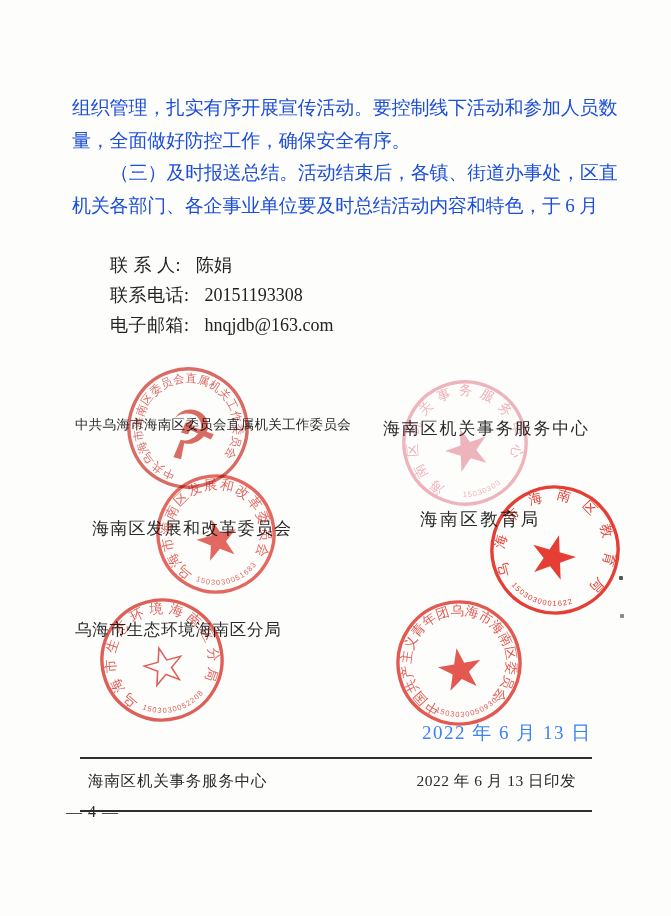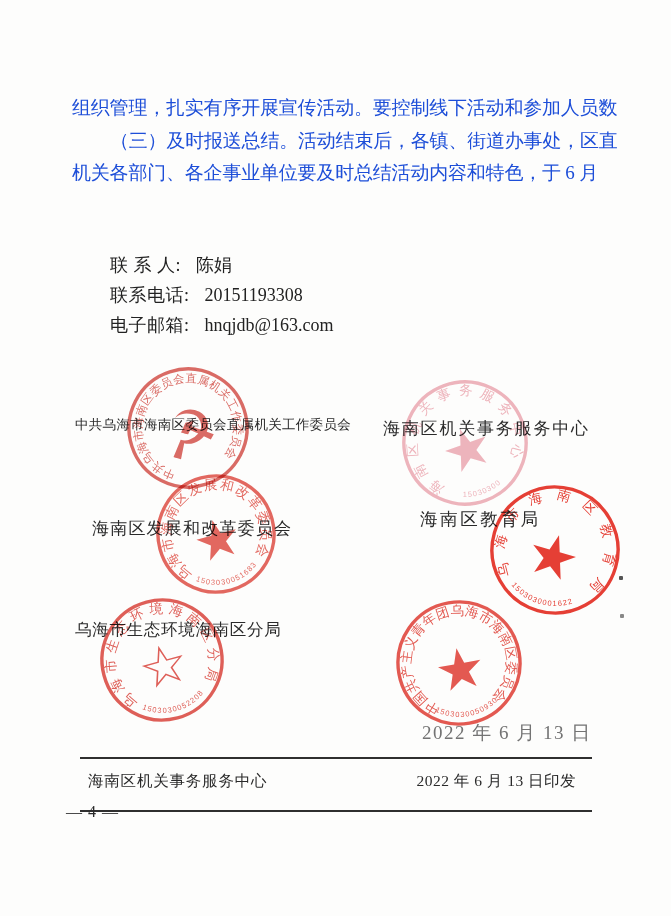--- a/index.html
+++ b/index.html
@@ -26,21 +26,21 @@
 
   
   .sig { position:absolute; white-space:nowrap; color:#2a2a2a; font-size:17px; }
   .sig-1 { left:75px;  top:416px; font-size:13.5px; letter-spacing:0.3px; }
   .sig-2 { left:383px; top:417px; letter-spacing:1.8px; }
   .sig-3 { left:92px;  top:517px; letter-spacing:1.2px; }
   .sig-4 { left:420px; top:507px; font-size:17.5px; letter-spacing:2.6px; }
   .sig-5 { left:75px;  top:619px; font-size:16.5px; letter-spacing:0.7px; }
   .sig-6 { left:373px; top:617px; letter-spacing:0.8px; }
 
-  .sign-date { position:absolute; left:422px; top:720px; font-size:19px; letter-spacing:1.5px; color:#737373; white-space:nowrap; }
+  .sign-date { position:absolute; left:422px; top:720px; font-size:19px; letter-spacing:1.5px; color:#3b82f6; white-space:nowrap; }
 
   
   .seal-layer { position:absolute; left:0; top:0; width:671px; height:916px; pointer-events:none; }
   .stamp { position:absolute; mix-blend-mode:multiply; filter:blur(0.25px); }
   .stamp text { font-family:"Liberation Sans","DejaVu Sans",sans-serif; }
 
   
   .footer-rule { position:absolute; left:80px; width:512px; height:2px; background:#2f2f2f; }
   .rule-top { top:757px; }
   .rule-bottom { top:810px; }
@@ -58,20 +58,21 @@
   .speck-1 { left:619px; top:576px; width:4px; height:4px; }
   .speck-2 { left:620px; top:614px; width:4px; height:4px; opacity:0.7; }
 </style>
 </head>
 <body>
 
 <div class="page">
 
   <div class="body-text">
     <div class="body-line">组织管理，扎实有序开展宣传活动。要控制线下活动和参加人员数</div>
+    <div class="body-line">量，全面做好防控工作，确保安全有序。</div>
     <div class="body-line indent">（三）及时报送总结。活动结束后，各镇、街道办事处，区直</div>
     <div class="body-line">机关各部门、各企事业单位要及时总结活动内容和特色，于 6 月</div>
   </div>
 
   <div class="contact">
     <div class="contact-row">
       <span class="contact-label">联 系 人:</span><span class="contact-value">陈娟</span>
     </div>
     <div class="contact-row">
       <span class="contact-label">联系电话:</span><span class="contact-value">20151193308</span>

